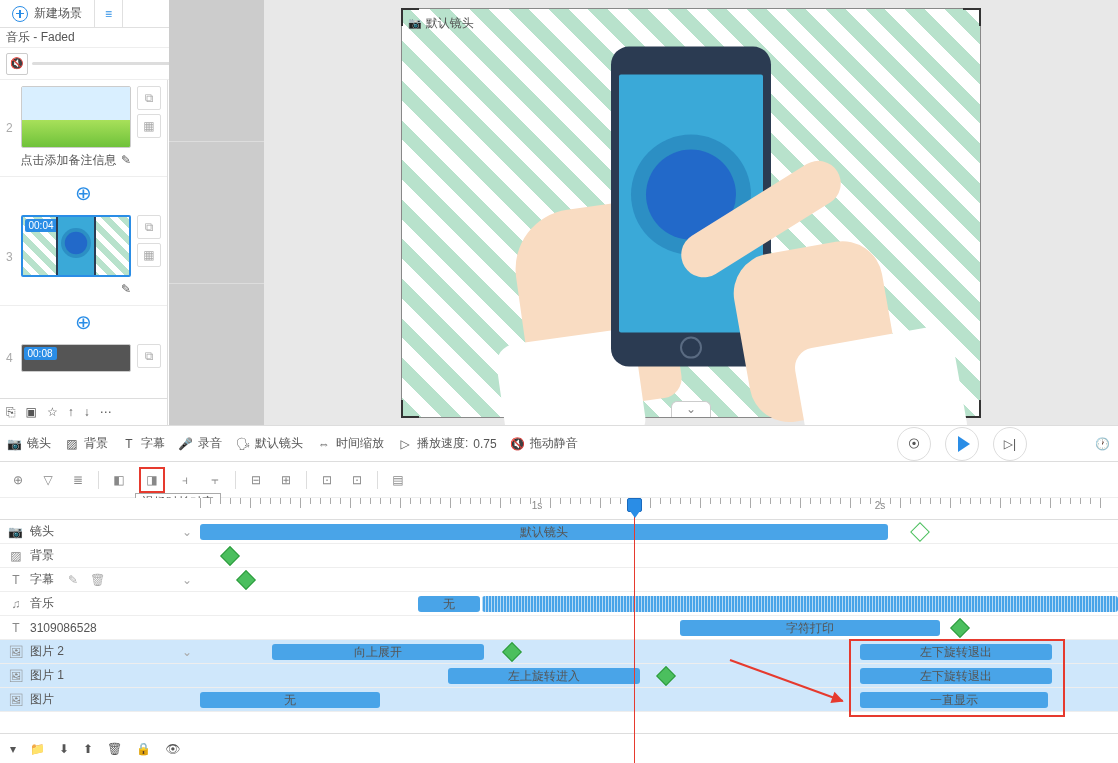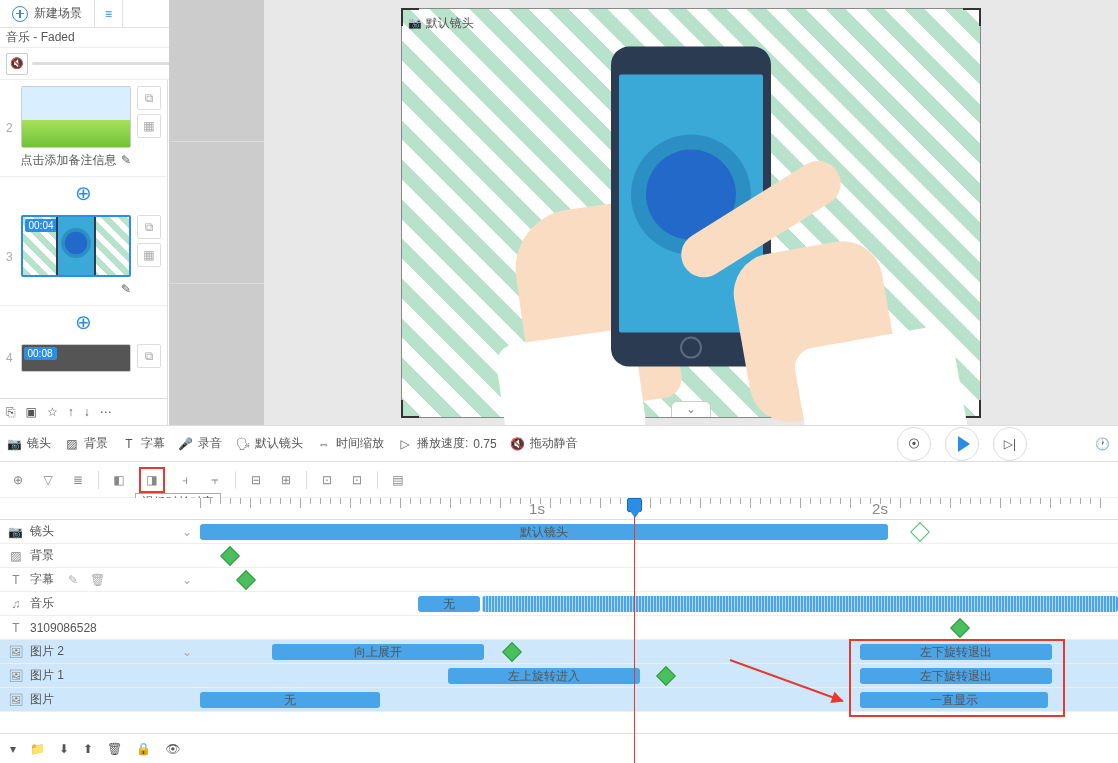--- a/index.html
+++ b/index.html
@@ -66,21 +66,21 @@
 .mid-toolbar .play-tri{width:0;height:0;border-left:12px solid #2a8de6;border-top:8px solid transparent;border-bottom:8px solid transparent;margin-left:3px}
 .align-toolbar{position:absolute;left:0;top:462px;right:0;height:36px;display:flex;align-items:center;padding:0 8px;gap:10px;border-bottom:1px solid #eee;background:#fff}
 .align-toolbar .abtn{width:20px;height:20px;display:flex;align-items:center;justify-content:center;color:#888;cursor:pointer}
 .align-toolbar .abtn.boxed{border:2px solid #e63a2e;padding:2px;width:26px;height:26px}
 .align-toolbar .sep{width:1px;height:18px;background:#ddd}
 .tooltip-exit{width:86px;height:20px;border:1px solid #aaa;background:#fff;font-size:11px;display:flex;align-items:center;justify-content:center}
 .ruler{position:absolute;left:0;top:498px;right:0;height:22px;background:#fff;border-bottom:1px solid #ddd}
 .ruler .rtrack{position:absolute;left:200px;right:0;top:0;bottom:0}
 .ruler .tick{position:absolute;top:0;width:1px;height:6px;background:#aaa}
 .ruler .tick.big{height:10px}
-.ruler .lbl{position:absolute;top:2px;font-size:15px;color:#888;transform:translateX(-50%)}
+.ruler .lbl{position:absolute;top:2px;font-size:10px;color:#888;transform:translateX(-50%)}
 .playhead{position:absolute;top:498px;width:1px;background:#e63a2e;z-index:50}
 .playhead .handle{position:absolute;top:0;left:-7px;width:15px;height:14px;background:#2a8de6;border:1px solid #1a6abe;border-radius:2px}
 .playhead .handle::after{content:"";position:absolute;bottom:-7px;left:2px;width:0;height:0;border-left:5px solid transparent;border-right:5px solid transparent;border-top:7px solid #2a8de6}
 .tracks{position:absolute;left:0;top:520px;right:0}
 .trow{height:24px;display:flex;align-items:center;border-bottom:1px solid #eee;position:relative}
 .trow.sel{background:#cfe7fb}
 .trow .thead{width:200px;display:flex;align-items:center;gap:6px;padding-left:8px;color:#666}
 .trow .thead .ticn{width:16px;text-align:center;color:#888}
 .trow .tbody{flex:1;position:relative;height:100%}
 .bar{position:absolute;height:16px;top:4px;border-radius:3px;color:#fff;font-size:11px;display:flex;align-items:center;justify-content:center;background:#49a4e8}
@@ -437,20 +437,23 @@
         </div>
       <div class="bar wav" style="left:282px;width:636px"></div>
     </div>
   </div>
   <div class="trow">
     <div class="thead">
         <span class="ticn">T</span>
         <span>3109086528</span>
       </div>
     <div class="tbody">
+      <div class="bar" style="left:480px;width:260px">
+          <span>字符打印</span>
+        </div>
       <div class="kf" style="left:760px"></div>
     </div>
   </div>
   <div class="trow sel">
     <div class="thead">
         <span class="ticn">🖼</span>
         <span>图片 2</span>
         <span style="margin-left:auto;margin-right:8px;color:#aaa">⌄</span>
       </div>
     <div class="tbody">

